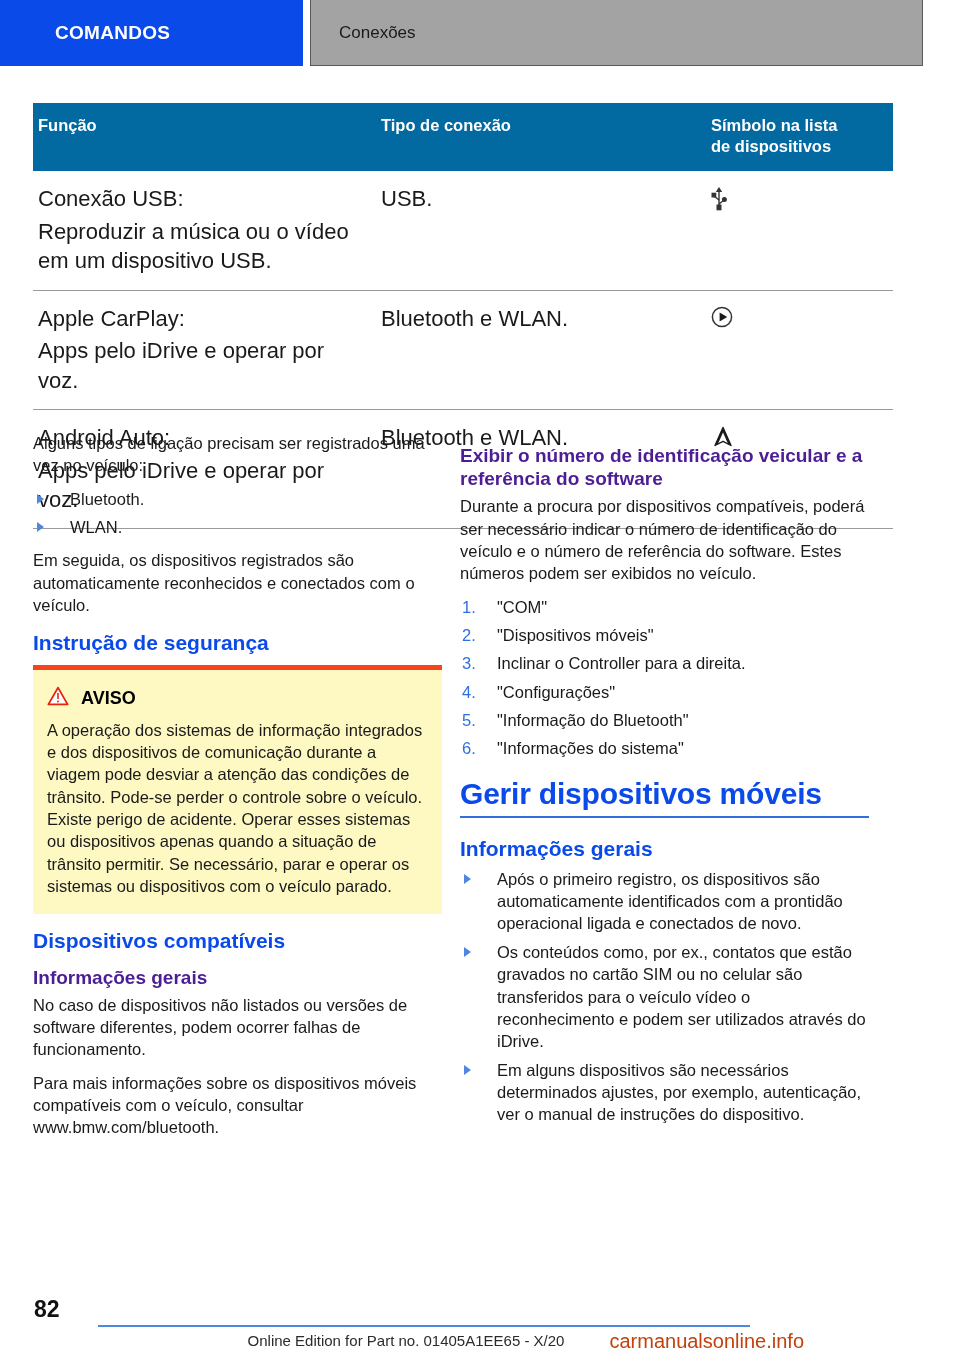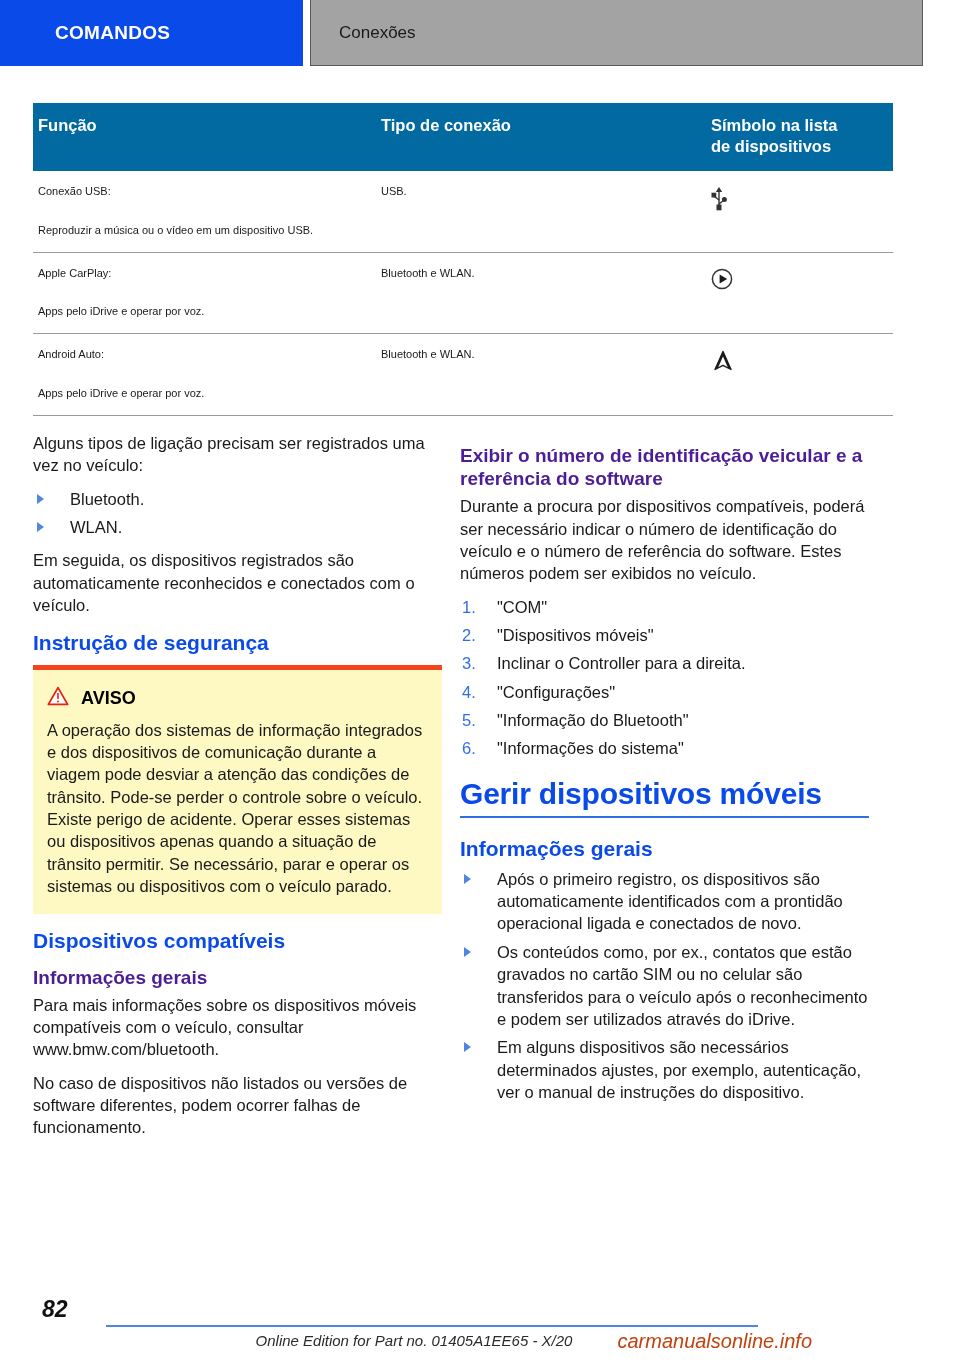--- a/index.html
+++ b/index.html
@@ -64,25 +64,25 @@
     font-size: 16.5px;
     line-height: 1.28;
   }
   .col-1 { width: 348px; padding-left: 5px; }
   .col-2 { width: 330px; }
   .col-3 { width: 177px; }
   .table-row {
     display: flex;
     border-bottom: 1px solid #9a9a9a;
     padding: 13px 0 14px 0;
-    font-size: 11px;
+    font-size: 22px;
     line-height: 1.34;
   }
   .table-row .col-1 { padding-right: 14px; }
-  .cell-sub { margin-top: 24px; }
+  .cell-sub { margin-top: 3px; }
   .sym {
     display: inline-block;
     position: relative;
     top: 2px;
   }
 
   
   .icon-usb { width: 16px; height: 26px; }
   .icon-carplay { width: 22px; height: 22px; }
   .icon-android { width: 24px; height: 24px; }
@@ -191,24 +191,23 @@
     font-size: 18px;
     font-weight: bold;
     margin-bottom: 8px;
     color: #000;
   }
   .warning p { margin: 0; font-size: 16.5px; line-height: 1.355; }
 
   
   .footer {
     position: absolute;
-    left: 8px; bottom: 0;
+    left: 0; bottom: 0;
     width: 812px;
     height: 72px;
-    font-style: italic;
   }
   .page-no {
     position: absolute;
     left: 34px;
     top: 6px;
     font-size: 23px;
     font-weight: bold;
     color: #111;
   }
   .footer-rule {
@@ -347,22 +346,22 @@
           </svg>
         </span>
         <span>AVISO</span>
       </div>
       <p>A operação dos sistemas de informação integrados e dos dispositivos de comunicação durante a viagem pode desviar a atenção das condições de trânsito. Pode-se perder o controle sobre o veículo. Existe perigo de acidente. Operar esses sistemas ou dispositivos apenas quando a situação de trânsito permitir. Se necessário, parar e operar os sistemas ou dispositivos com o veículo parado.</p>
     </div>
 
     <h2 class="h-sec">Dispositivos compatíveis</h2>
     <h3 class="h-sub">Informações gerais</h3>
 
+    <p class="body">No caso de dispositivos não listados ou versões de software diferentes, podem ocorrer falhas de funcionamento.</p>
     <p class="body">Para mais informações sobre os dispositivos móveis compatíveis com o veículo, consultar www.bmw.com/bluetooth.</p>
-    <p class="body">No caso de dispositivos não listados ou versões de software diferentes, podem ocorrer falhas de funcionamento.</p>
 
   </div>
 
   <div class="column">
 
     <h3 class="h-sub">Exibir o número de identificação veicular e a referência do software</h3>
     <p class="body">Durante a procura por dispositivos compatíveis, poderá ser necessário indicar o número de identificação do veículo e o número de referência do software. Estes números podem ser exibidos no veículo.</p>
 
     <ol class="steps">
       <li><span class="num">1.</span><span>"COM"</span></li>
@@ -378,21 +377,21 @@
 
     <h3 class="h-sub-strong">Informações gerais</h3>
 
     <ul class="bullets">
       <li>
         <span class="tri"></span>
         <span>Após o primeiro registro, os dispositivos são automaticamente identificados com a prontidão operacional ligada e conectados de novo.</span>
       </li>
       <li>
         <span class="tri"></span>
-        <span>Os conteúdos como, por ex., contatos que estão gravados no cartão SIM ou no celular são transferidos para o veículo após o reconhecimento e podem ser utilizados através do iDrive.</span>
+        <span>Os conteúdos como, por ex., contatos que estão gravados no cartão SIM ou no celular são transferidos para o veículo vídeo o reconhecimento e podem ser utilizados através do iDrive.</span>
       </li>
       <li>
         <span class="tri"></span>
         <span>Em alguns dispositivos são necessários determinados ajustes, por exemplo, autenticação, ver o manual de instruções do dispositivo.</span>
       </li>
     </ul>
 
   </div>
 </div>
 

